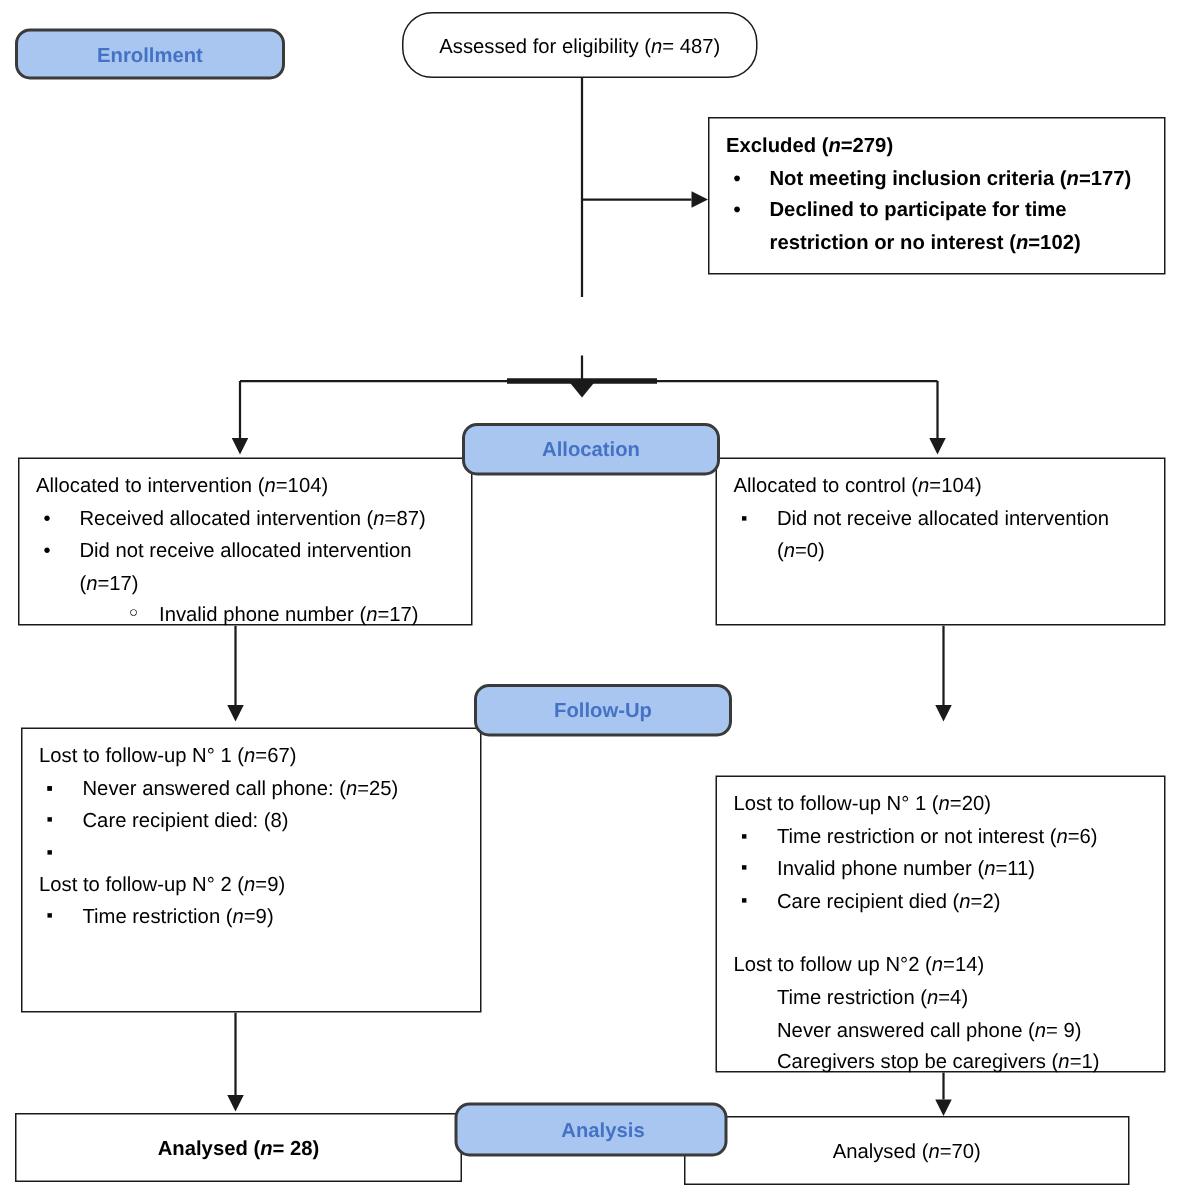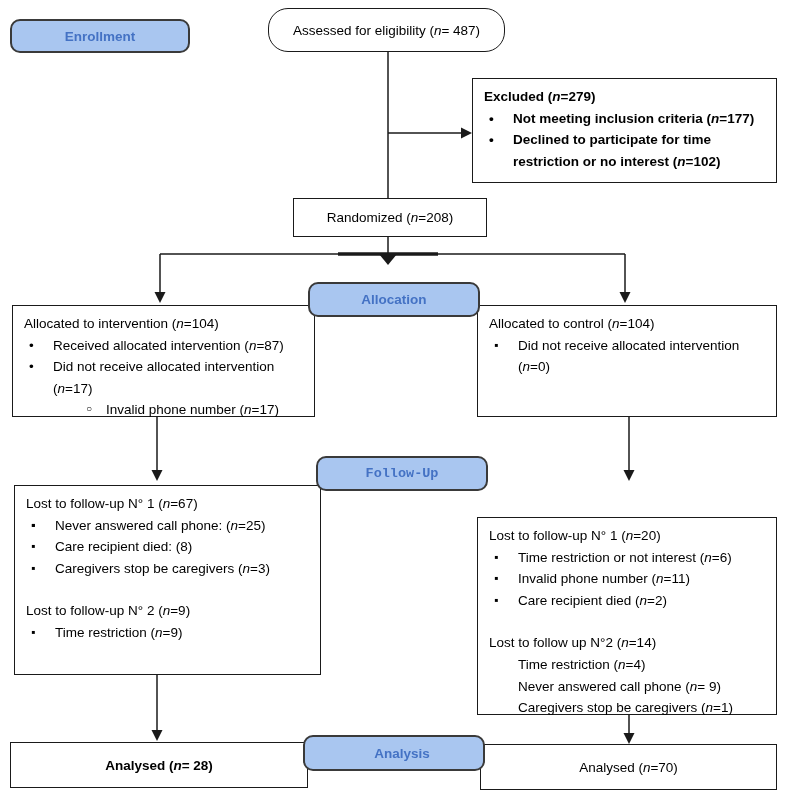--- a/index.html
+++ b/index.html
@@ -65,38 +65,35 @@
     <polygon class="ahead" points="623.5,470 634.5,470 629,481"></polygon>
 
     <line class="cline" x1="157" y1="675" x2="157" y2="730"></line>
     <polygon class="ahead" points="151.5,730 162.5,730 157,741"></polygon>
     <line class="cline" x1="629" y1="683" x2="629" y2="733"></line>
     <polygon class="ahead" points="623.5,733 634.5,733 629,744"></polygon>
   </svg>
 
   <div class="stage" style="left:10px;top:19px;width:180px;height:34px;">Enrollment</div>
   <div class="stage" style="left:308px;top:282px;width:172px;height:35px;">Allocation</div>
-  <div class="stage" style="left:316px;top:456px;width:172px;height:35px;font-family:Liberation Mono, monospace;">Follow-Up</div>
+  <div class="stage" style="left:316px;top:456px;width:172px;height:35px;">Follow-Up</div>
   <div class="stage" style="left:303px;top:735px;width:182px;height:36px;padding-left:16px;">Analysis</div>
 
   <div class="box centered" style="left:268px;top:8px;width:237px;height:44px;border-radius:20px;">
     <span>Assessed for eligibility (<i>n</i>= 487)</span>
   </div>
 
   <div class="box box-pad" style="left:472px;top:78px;width:305px;height:105px;font-weight:bold;">
     <div class="title">Excluded (<i>n</i>=279)</div>
     <div>
         <div class="li"><span class="bullet bullet-disc">•</span><span class="txt">Not meeting inclusion criteria (<i>n</i>=177)</span></div>
         <div class="li"><span class="bullet bullet-disc">•</span><span class="txt">Declined to participate for time restriction or no interest (<i>n</i>=102)</span></div>
       </div>
   </div>
 
-  <div class="box centered" style="left:293px;top:198px;width:194px;height:39px;">
-    <span>Randomized (<i>n</i>=208)</span>
-  </div>
 
   <div class="box box-pad" style="left:12px;top:305px;width:303px;height:112px;">
     <div class="title">Allocated to intervention (<i>n</i>=104)</div>
     <div>
         <div class="li"><span class="bullet bullet-disc">•</span><span class="txt">Received allocated intervention (<i>n</i>=87)</span></div>
         <div class="li"><span class="bullet bullet-disc">•</span><span class="txt">Did not receive allocated intervention (<i>n</i>=17)</span></div>
         <div class="li indent"><span class="bullet bullet-circle">○</span><span class="txt">Invalid phone number (<i>n</i>=17)</span></div>
       </div>
   </div>
 
@@ -107,21 +104,21 @@
       </div>
   </div>
 
   <div class="box box-pad" style="left:14px;top:485px;width:307px;height:190px;">
     <div class="block">
       <div class="title">Lost to follow-up N° 1 (<i>n</i>=67)</div>
       <div>
           <div class="li"><span class="bullet bullet-square">▪</span></div>
           <div class="li"><span class="bullet bullet-square">▪</span><span class="txt">Never answered call phone: (<i>n</i>=25)</span></div>
           <div class="li"><span class="bullet bullet-square">▪</span><span class="txt">Care recipient died: (8)</span></div>
-          <div class="li"><span class="bullet bullet-square">▪</span><span class="txt">Caregivers stop be caregivers (<i>n</i>=3)</span></div>
+          <div class="li"><span class="bullet bullet-square">▪</span></div>
         </div>
     </div>
     <div class="block">
       <div class="title">Lost to follow-up N° 2 (<i>n</i>=9)</div>
       <div>
           <div class="li"><span class="bullet bullet-square">▪</span><span class="txt">Time restriction (<i>n</i>=9)</span></div>
         </div>
     </div>
   </div>
 
@@ -141,17 +138,17 @@
           <div class="li"><span class="bullet bullet-none"></span><span class="txt">Never answered call phone (<i>n</i>= 9)</span></div>
           <div class="li"><span class="bullet bullet-none"></span><span class="txt">Caregivers stop be caregivers (<i>n</i>=1)</span></div>
         </div>
     </div>
   </div>
 
   <div class="box centered" style="left:10px;top:742px;width:298px;height:46px;font-weight:bold;">
     <span>Analysed (<i>n</i>= 28)</span>
   </div>
 
-  <div class="box centered" style="left:480px;top:744px;width:297px;height:46px;">
+  <div class="box centered" style="left:456px;top:744px;width:297px;height:46px;">
     <span>Analysed (<i>n</i>=70)</span>
   </div>
 
 </div>
 
 </body></html>

